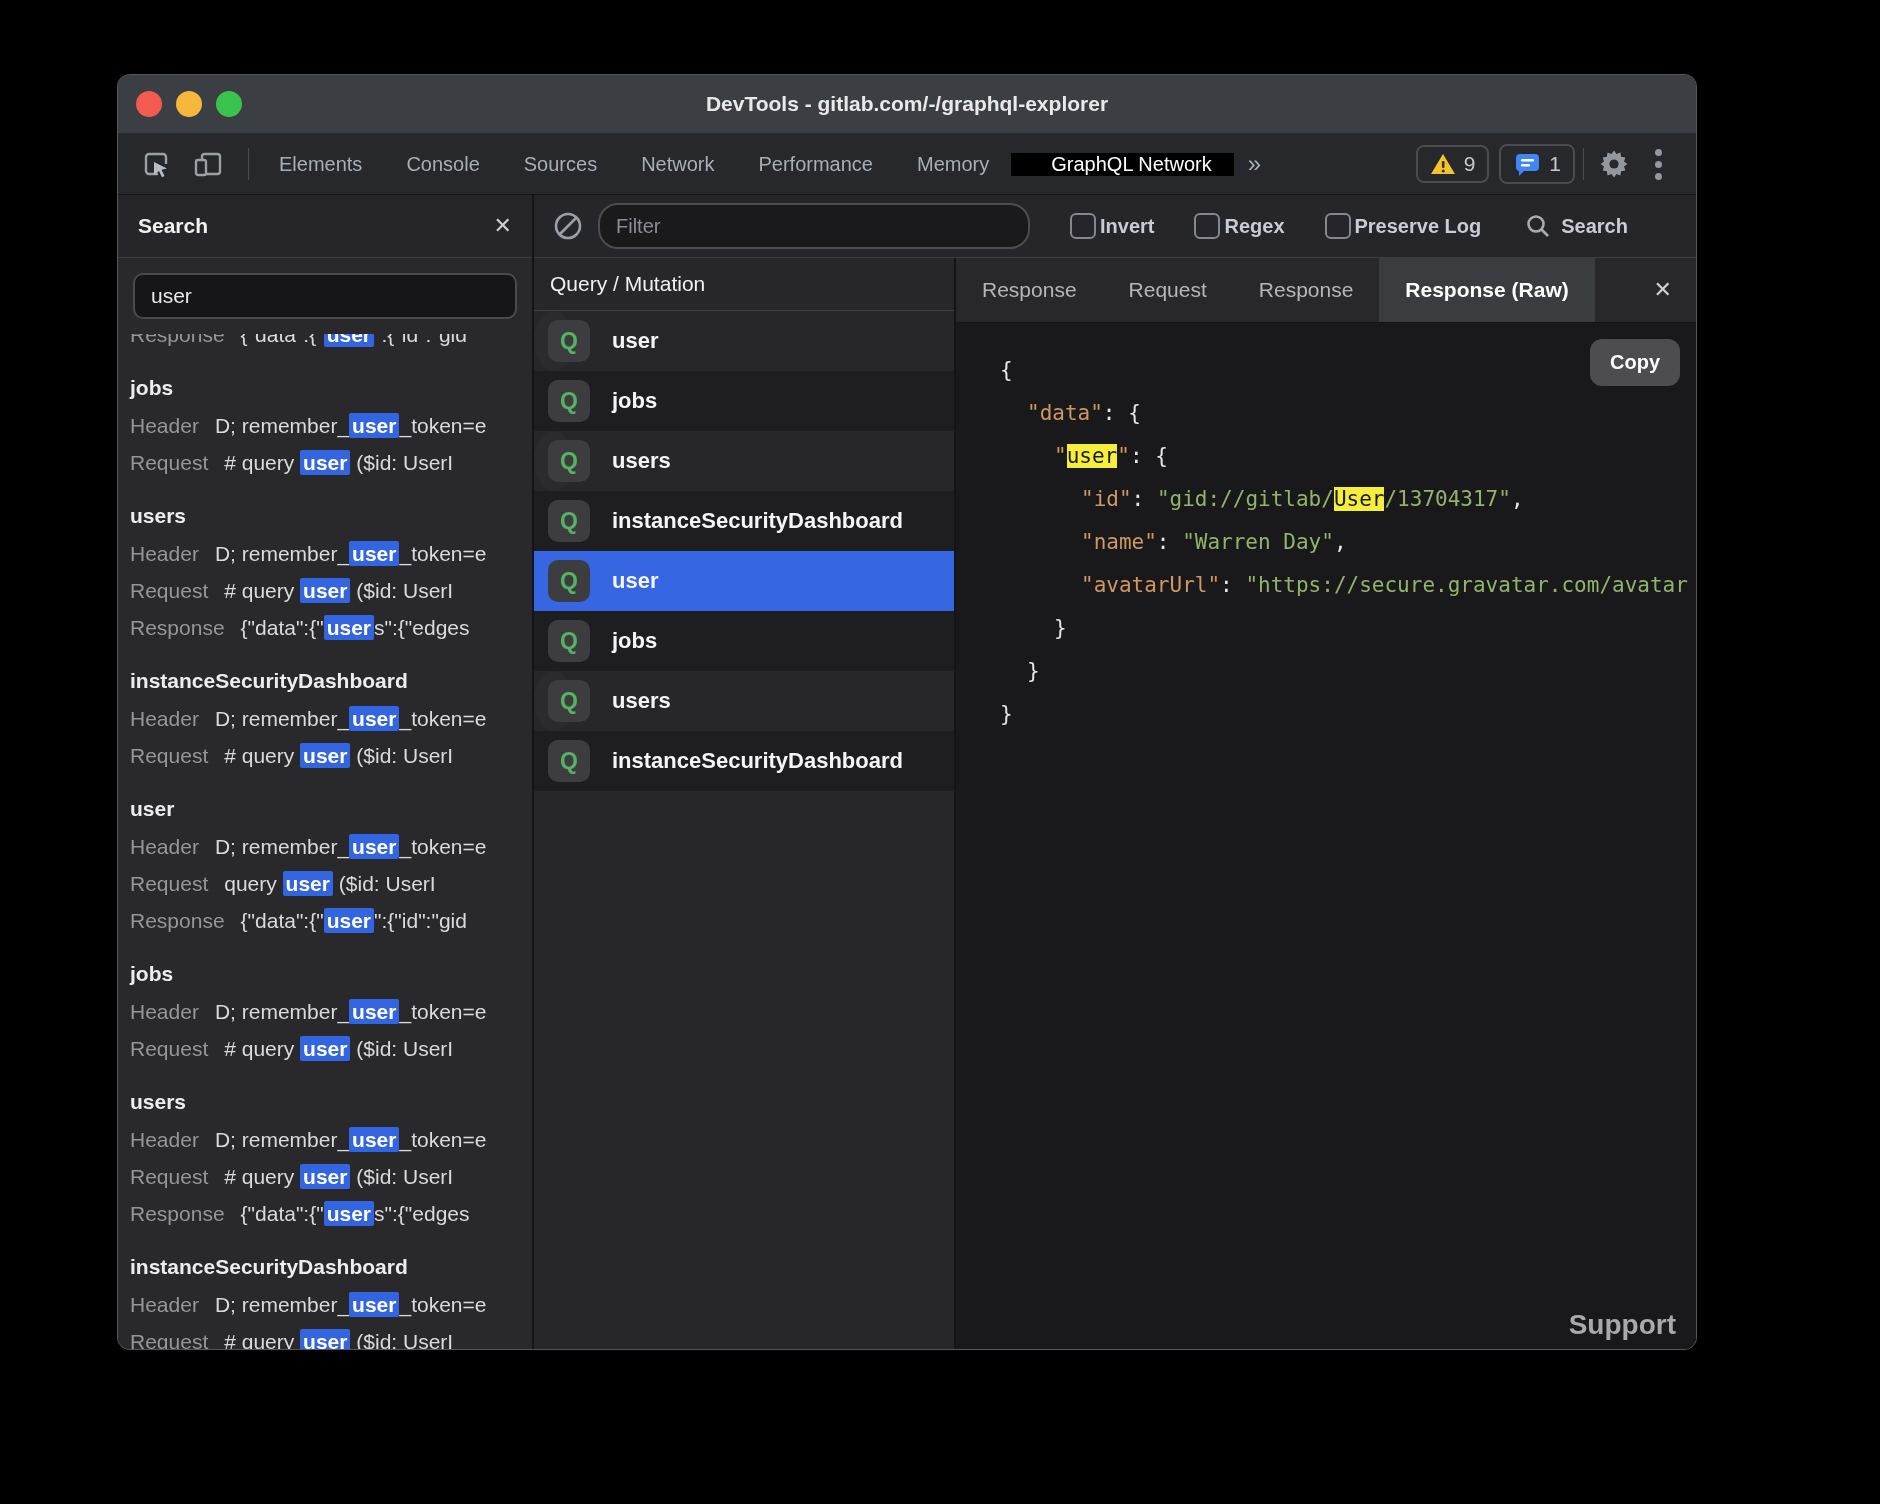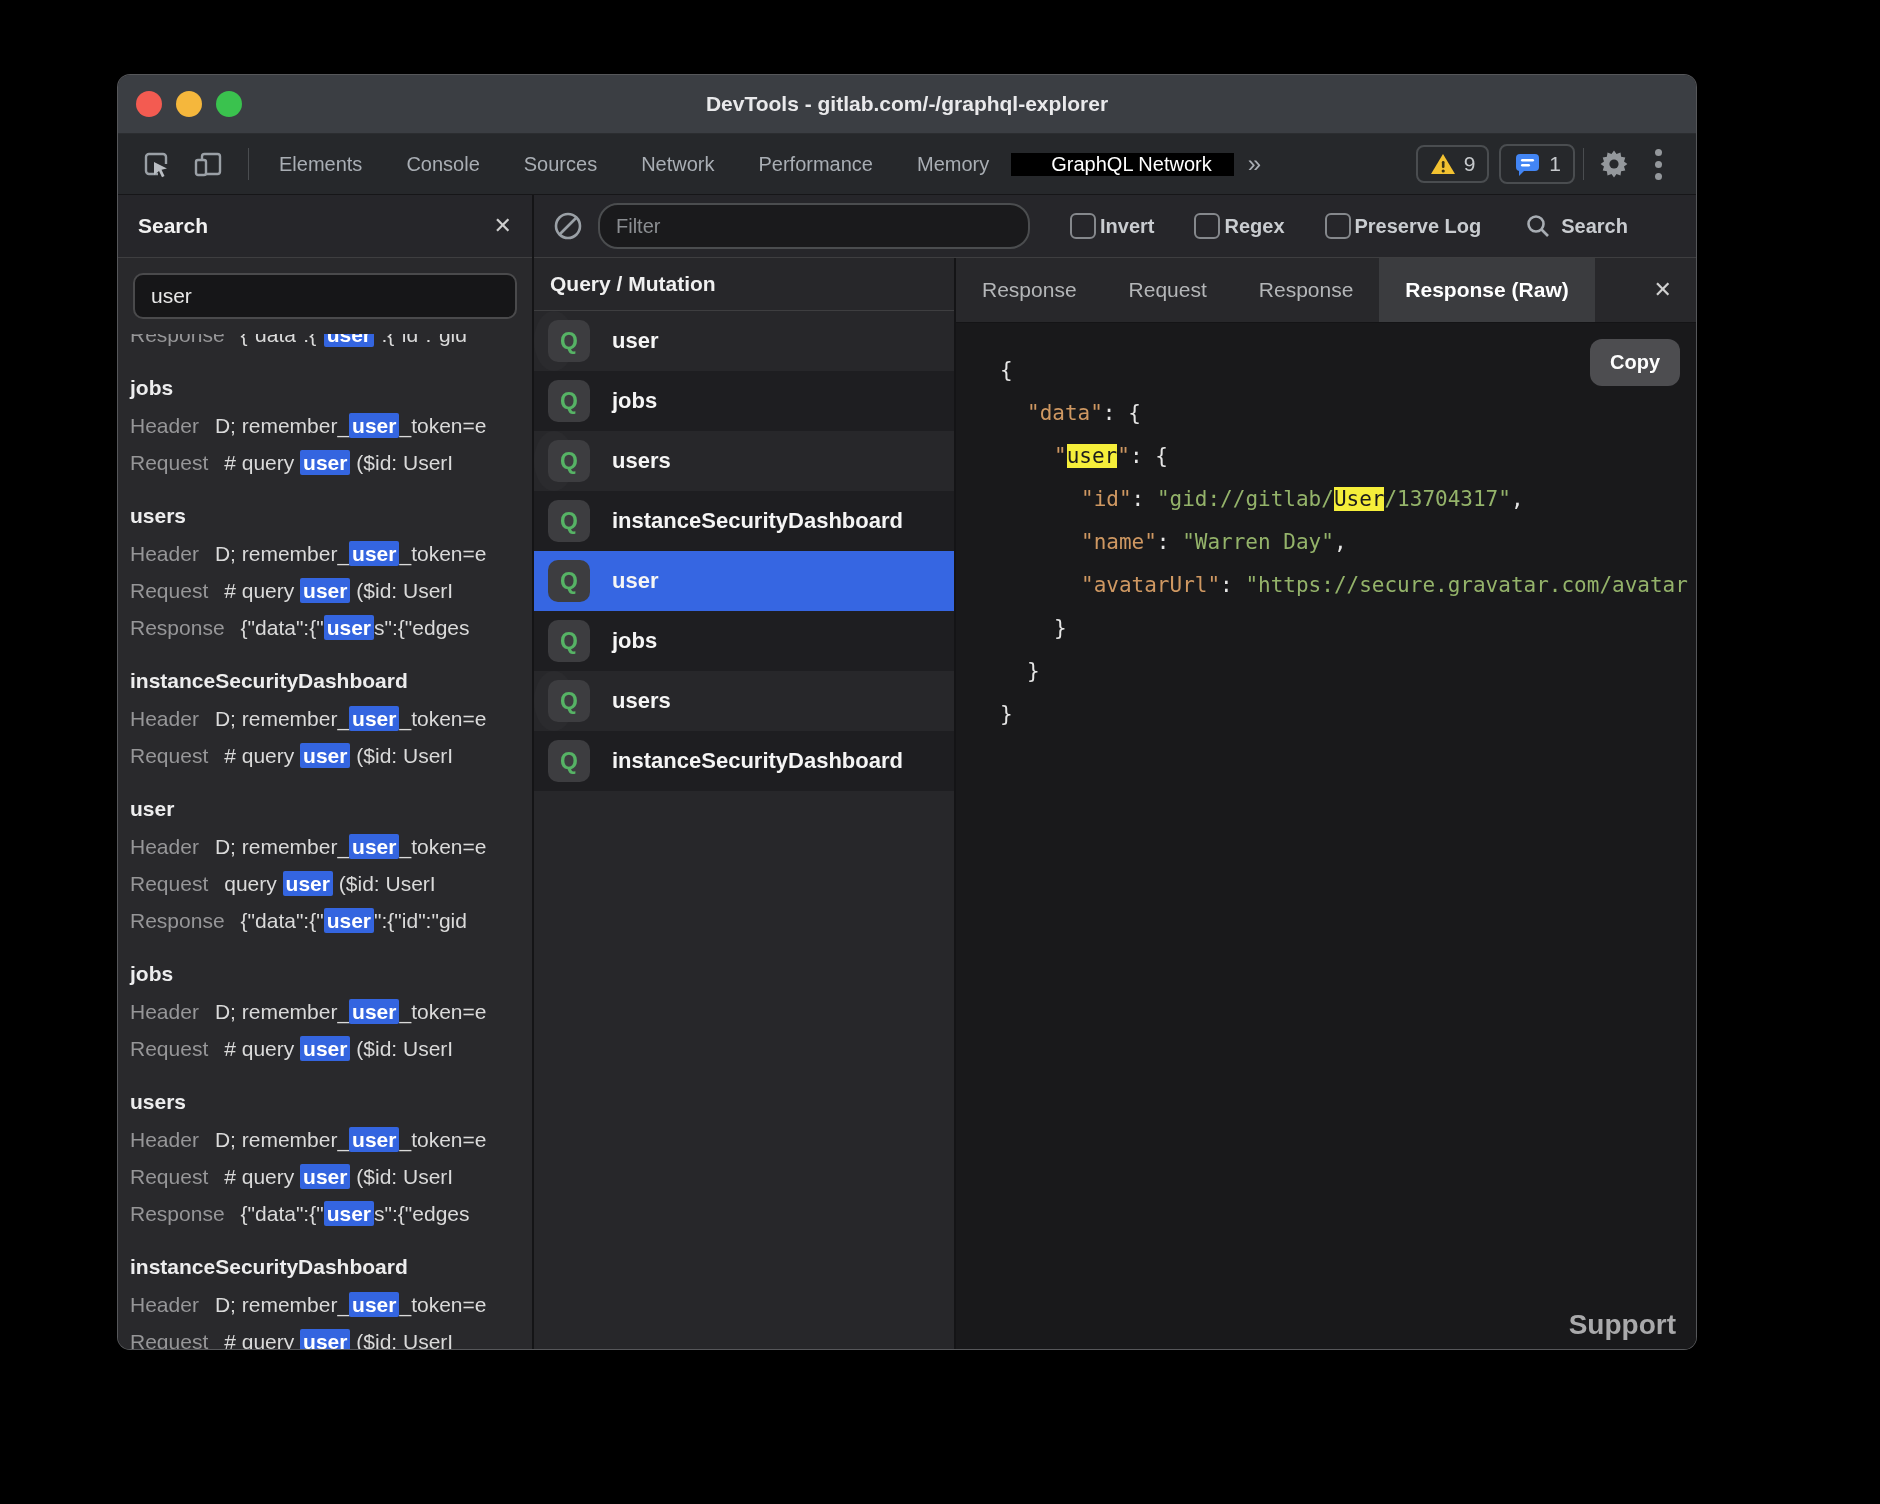--- a/index.html
+++ b/index.html
@@ -56,21 +56,21 @@
   .group{margin-bottom:16px;}
   .group.clipped{margin-top:-18px;}
   .g-title{color:#ededee;font-weight:bold;font-size:21px;line-height:38px;margin-top:10px;}
   .r-row{white-space:nowrap;overflow:hidden;font-size:21px;line-height:37px;color:#dadada;}
   .r-label{color:#969698;margin-right:16px;}
   .hl{background:#3465e0;color:#fff;padding:1px 3px;border-radius:2px;font-weight:bold;}
   
   .mid-right{flex:1;display:flex;min-height:0;}
   .mid-panel{width:420px;background:#27272a;display:flex;flex-direction:column;}
   .mid-header{height:52px;display:flex;align-items:center;padding-left:16px;color:#f0f0f0;
-              font-weight:bold;font-size:21px;border-bottom:1px solid #3e3e40;}
+              font-weight:normal;font-size:21px;border-bottom:1px solid #3e3e40;}
   .q-row{height:60px;display:flex;align-items:center;padding-left:14px;}
   .q-row.light{background:#2b2b2e;} .q-row.dark{background:#1e1e21;}
   .q-row.selected{background:#3666e2;}
   .q-badge{width:42px;height:42px;border-radius:10px;background:#3d3d40;color:#56b365;font-weight:bold;
            font-size:23px;display:flex;align-items:center;justify-content:center;flex:none;}
   .q-label{margin-left:22px;color:#f5f5f5;font-weight:bold;font-size:22px;white-space:nowrap;}
   
   .right-panel{flex:1;display:flex;flex-direction:column;min-width:0;background:#19191b;}
   .d-tabs{height:64px;background:#28282b;display:flex;align-items:stretch;border-bottom:1px solid #141416;}
   .d-tab{display:flex;align-items:center;padding:0 26px;color:#b4b6b8;font-size:21px;cursor:default;}

